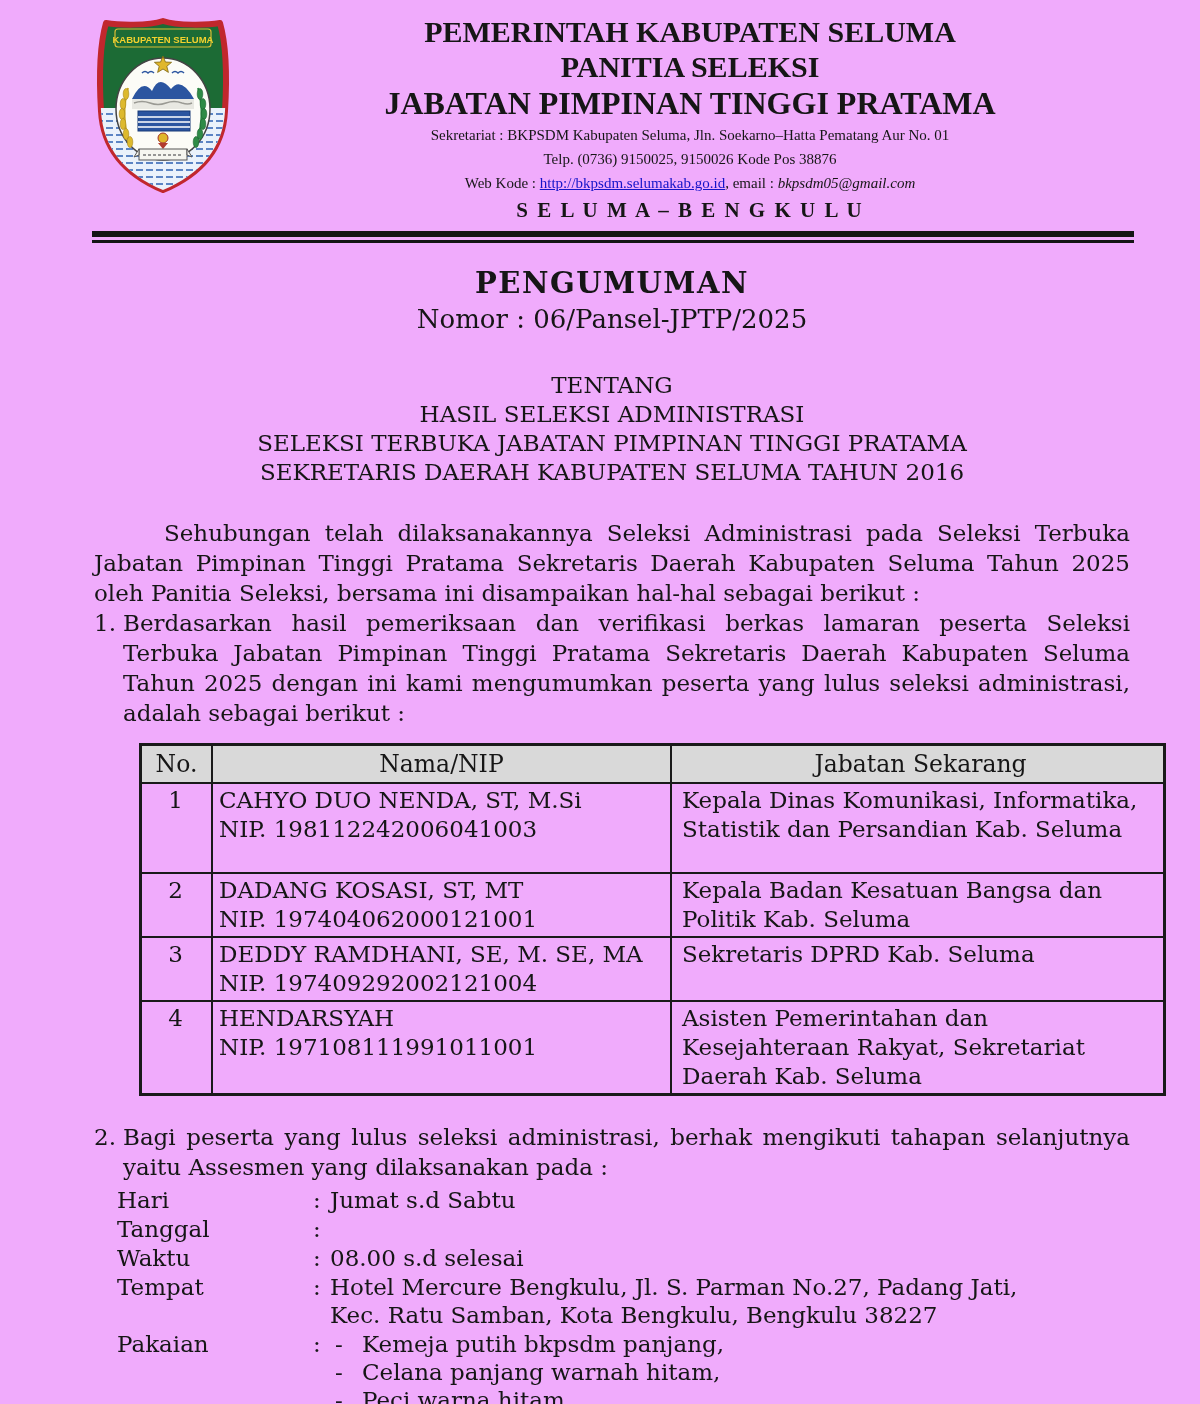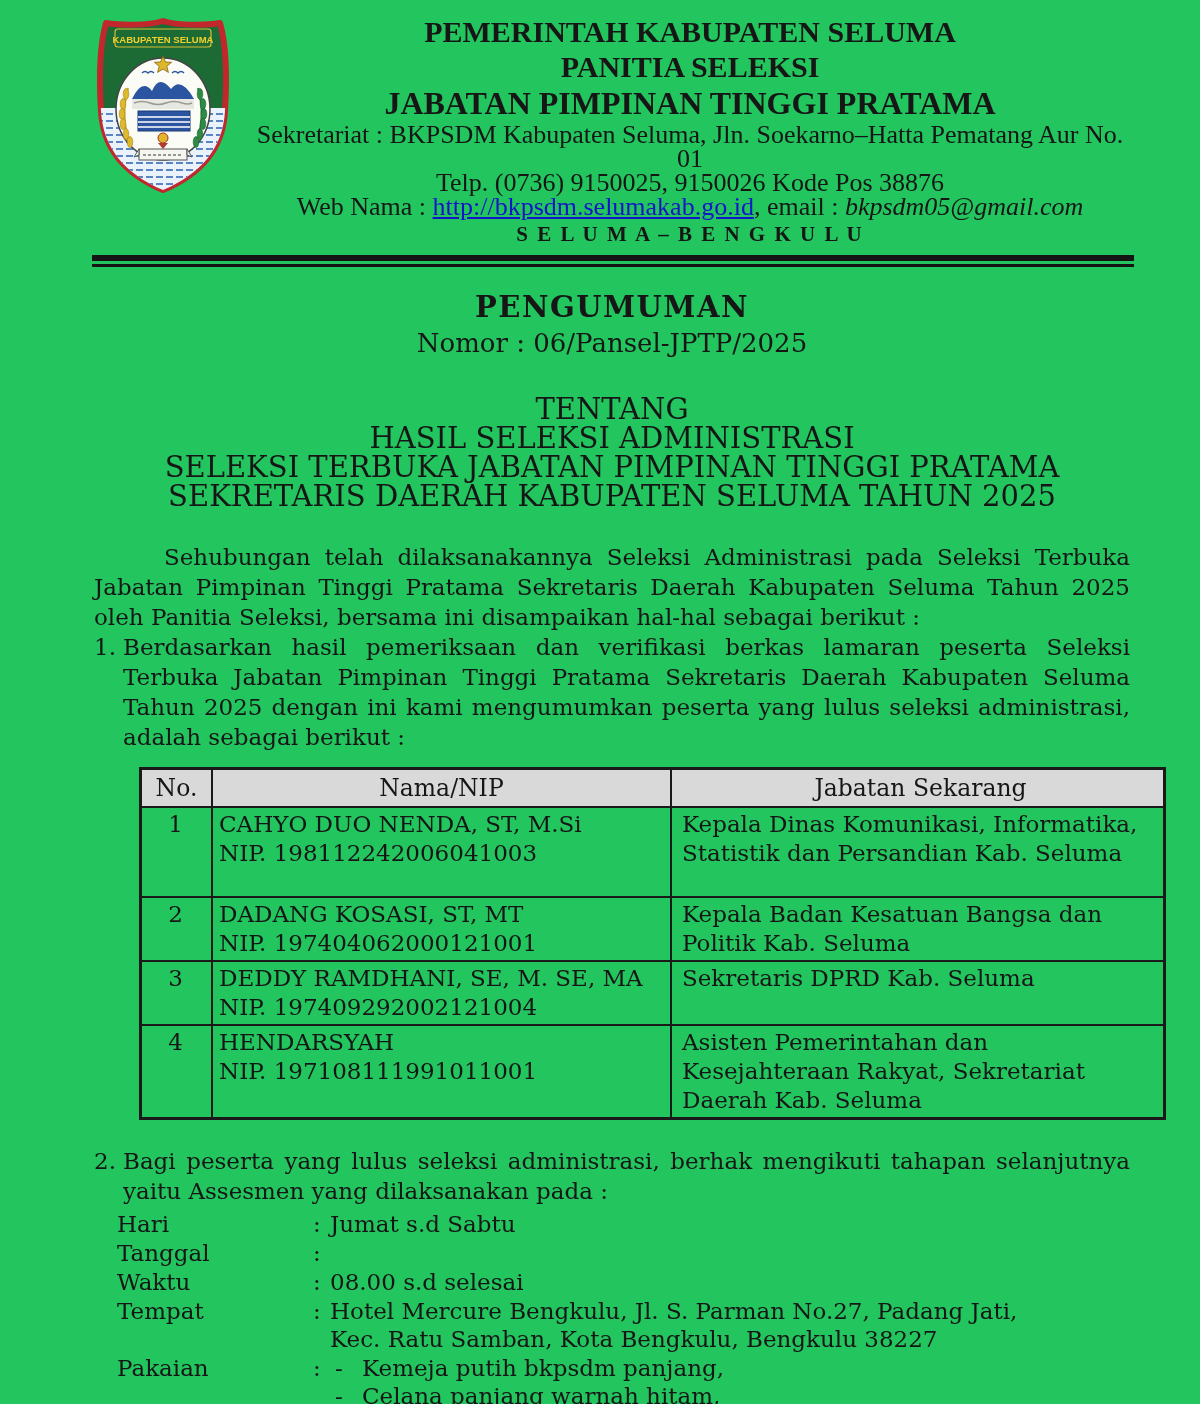--- a/index.html
+++ b/index.html
@@ -1,35 +1,35 @@
 <!DOCTYPE html>
 <html><head>
 <meta charset="utf-8">
 <style>
   html,body{margin:0;padding:0;background:#e8e8e8;}
-  .page{width:1200px;height:1404px;background:#22c55e;position:relative;overflow:hidden;
+  .page{width:1200px;height:1404px;background:#f0abfc;position:relative;overflow:hidden;
         font-family:"DejaVu Serif",serif;color:#161616;margin:0 auto;}
 
   
   .letterhead{position:relative;padding-top:14px;}
   .seal{position:absolute;left:92px;top:16px;width:142px;height:180px;}
   .lh-text{margin-left:248px;width:884px;text-align:center;font-family:"Liberation Serif",serif;}
   .lh-main{font-weight:bold;font-size:30px;line-height:35px;}
   .lh-main3{font-weight:bold;font-size:32px;line-height:39px;}
-  .lh-sub{font-size:26px;line-height:24px;}
+  .lh-sub{font-size:15px;line-height:24px;}
   .lh-link{color:#1414c8;text-decoration:underline;cursor:pointer;}
   .lh-email{font-style:italic;}
   .lh-region{font-weight:bold;font-size:21px;line-height:27px;letter-spacing:2px;margin-top:2px;}
   .rule{margin:7px 0 0 92px;width:1042px;border-top:6px solid #151515;border-bottom:3px solid #151515;height:3px;}
 
   
   .main{padding:0 70px 0 94px;}
   .doc-heading{text-align:center;font-size:29px;font-weight:bold;letter-spacing:1.5px;margin-top:23px;}
   .doc-number{text-align:center;font-size:26px;margin-top:4px;}
-  .subject{text-align:center;font-size:29px;line-height:29px;margin-top:37px;}
+  .subject{text-align:center;font-size:23px;line-height:29px;margin-top:37px;}
 
   .intro{margin:31px 0 0 0;font-size:23px;line-height:30px;text-align:justify;text-indent:70px;}
   .list-item{display:flex;font-size:23px;line-height:30px;}
   .li-num{flex:0 0 29px;}
   .li-body{flex:1;text-align:justify;}
 
   
   .results-table{border-collapse:collapse;margin:15px 0 0 45px;table-layout:fixed;width:987px;
                  font-size:23px;border:3px solid #1a1a1a;}
   .results-table th,.results-table td{border:2px solid #1a1a1a;}
@@ -119,38 +119,38 @@
       </svg>
     </div>
 
     <div class="lh-text">
       <div class="lh-main">PEMERINTAH KABUPATEN SELUMA</div>
       <div class="lh-main">PANITIA SELEKSI</div>
       <div class="lh-main3">JABATAN PIMPINAN TINGGI PRATAMA</div>
       <div class="lh-sub">Sekretariat : BKPSDM Kabupaten Seluma, Jln. Soekarno–Hatta Pematang Aur No. 01</div>
       <div class="lh-sub">Telp. (0736) 9150025, 9150026 Kode Pos 38876</div>
       <div class="lh-sub">
-        <span>Web Nama : </span><a href="#" class="lh-link">http://bkpsdm.selumakab.go.id</a><span>, email : </span><span class="lh-email">bkpsdm05@gmail.com</span>
+        <span>Web Kode : </span><a href="#" class="lh-link">http://bkpsdm.selumakab.go.id</a><span>, email : </span><span class="lh-email">bkpsdm05@gmail.com</span>
       </div>
       <div class="lh-region">S E L U M A – B E N G K U L U</div>
     </div>
   </header>
 
   <div class="rule"></div>
 
   <main class="main">
 
     <div class="doc-heading">PENGUMUMAN</div>
     <div class="doc-number">Nomor : 06/Pansel-JPTP/2025</div>
 
     <div class="subject">
       <div>TENTANG</div>
       <div>HASIL SELEKSI ADMINISTRASI</div>
       <div>SELEKSI TERBUKA JABATAN PIMPINAN TINGGI PRATAMA</div>
-      <div>SEKRETARIS DAERAH KABUPATEN SELUMA TAHUN 2025</div>
+      <div>SEKRETARIS DAERAH KABUPATEN SELUMA TAHUN 2016</div>
     </div>
 
     <p class="intro">Sehubungan telah dilaksanakannya Seleksi Administrasi pada Seleksi Terbuka Jabatan Pimpinan Tinggi Pratama Sekretaris Daerah Kabupaten Seluma Tahun 2025 oleh Panitia Seleksi, bersama ini disampaikan hal-hal sebagai berikut :</p>
 
     <div class="list-item">
       <span class="li-num">1.</span>
       <div class="li-body">Berdasarkan hasil pemeriksaan dan verifikasi berkas lamaran peserta Seleksi Terbuka Jabatan Pimpinan Tinggi Pratama Sekretaris Daerah Kabupaten Seluma Tahun 2025 dengan ini kami mengumumkan peserta yang lulus seleksi administrasi, adalah sebagai berikut :</div>
     </div>
 
     <table class="results-table">

